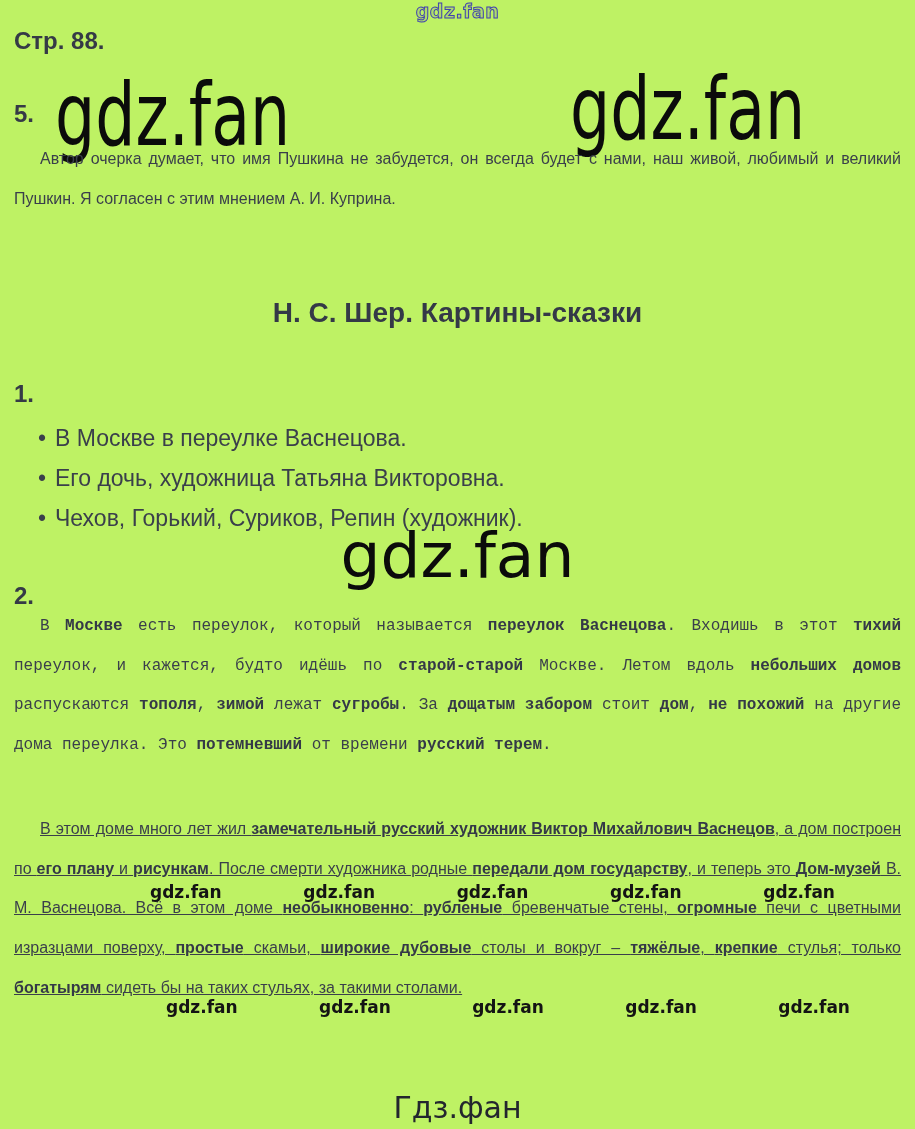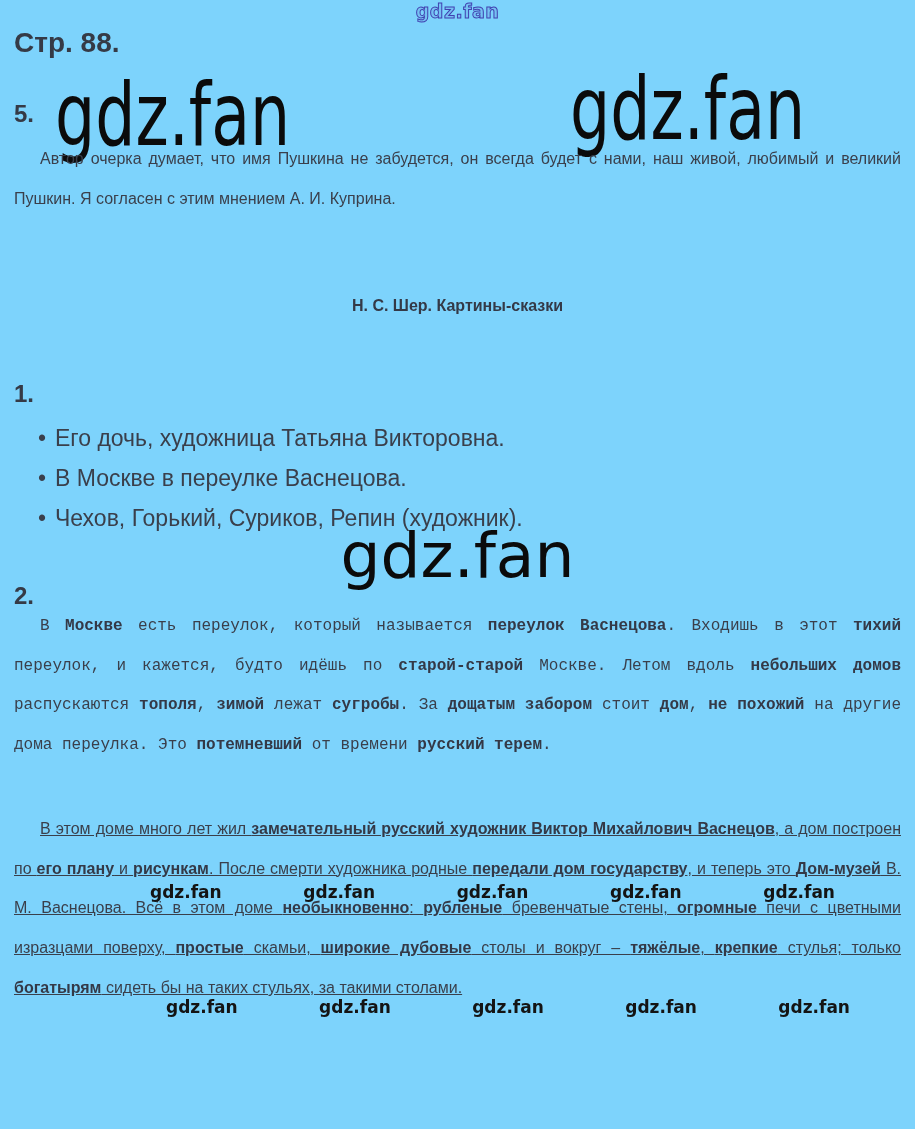--- a/index.html
+++ b/index.html
@@ -1,19 +1,19 @@
 <!DOCTYPE html>
 <html lang="ru"><head>
 <meta charset="utf-8">
 <style>
   html,body{margin:0;padding:0;background:#fff;}
   .page{
     position:relative;
     width:915px;height:1129px;
-    background:#7dd3fc;
+    background:#bef264;
     font-family:"Liberation Sans",sans-serif;
     color:#3a3f4b;
     overflow:hidden;
   }
   
   .top-wm{
     position:absolute;top:1px;left:0;right:0;
     text-align:center;
     font-family:"DejaVu Sans",sans-serif;
     font-size:19px;font-weight:bold;line-height:20px;
@@ -47,41 +47,41 @@
   .wm-row.row2{top:999px;left:166px;width:684px;}
   .bottom-brand{
     position:absolute;top:1092px;left:0;right:0;
     text-align:center;
     font-family:"DejaVu Sans",sans-serif;
     font-size:30px;line-height:32px;color:#23262e;
   }
   
   .page-label{
     position:absolute;top:27px;left:14px;
-    font-size:28px;font-weight:bold;color:#353a46;
+    font-size:24px;font-weight:bold;color:#353a46;
   }
   .item-num{
     position:absolute;left:14px;
     font-size:24px;font-weight:bold;color:#353a46;
   }
   .num5{top:100px;} .num1{top:380px;} .num2{top:582px;}
   .para{
     position:absolute;left:14px;width:887px;
     font-size:16px;line-height:39.7px;
     text-align:justify;text-indent:26px;
     color:#3a3f4b;
   }
   .para b{font-weight:bold;color:#343947;}
   .p1{top:139px;}
   .p2{top:607px;font-family:Liberation Mono, monospace;}
   .p3{top:809px;text-decoration:underline;}
   .section-title{
     position:absolute;top:297px;left:0;right:0;
     text-align:center;
-    font-size:16px;font-weight:bold;color:#343947;
+    font-size:28px;font-weight:bold;color:#343947;
   }
   .bullets{
     position:absolute;top:418px;left:38px;width:860px;
     font-size:23px;line-height:40px;color:#3a3f4b;
   }
   .bullet-row{white-space:nowrap;}
   .bmark{display:inline-block;width:17px;color:#3a3f4b;}
 </style>
 </head>
 <body>
@@ -98,24 +98,24 @@
   <div class="big-wm wm2">gdz.fan</div>
 
   <div class="para p1">Автор очерка думает, что имя Пушкина не забудется, он всегда будет с нами, наш живой, любимый и великий Пушкин. Я согласен с этим мнением А. И. Куприна.</div>
 
   <div class="section-title">Н. С. Шер. Картины-сказки</div>
 
   <div class="item-num num1">1.</div>
 
   <div class="bullets">
     <div class="bullet-row">
-      <span class="bmark">•</span><span>Его дочь, художница Татьяна Викторовна.</span>
+      <span class="bmark">•</span><span>В Москве в переулке Васнецова.</span>
     </div>
     <div class="bullet-row">
-      <span class="bmark">•</span><span>В Москве в переулке Васнецова.</span>
+      <span class="bmark">•</span><span>Его дочь, художница Татьяна Викторовна.</span>
     </div>
     <div class="bullet-row">
       <span class="bmark">•</span><span>Чехов, Горький, Суриков, Репин (художник).</span>
     </div>
   </div>
 
   <div class="mid-wm">gdz.fan</div>
 
   <div class="item-num num2">2.</div>
 
@@ -132,14 +132,15 @@
   </div>
 
   <div class="wm-row row2">
     <span>gdz.fan</span>
     <span>gdz.fan</span>
     <span>gdz.fan</span>
     <span>gdz.fan</span>
     <span>gdz.fan</span>
   </div>
 
+  <div class="bottom-brand">Гдз.фан</div>
 
 </div>
 
 </body></html>

